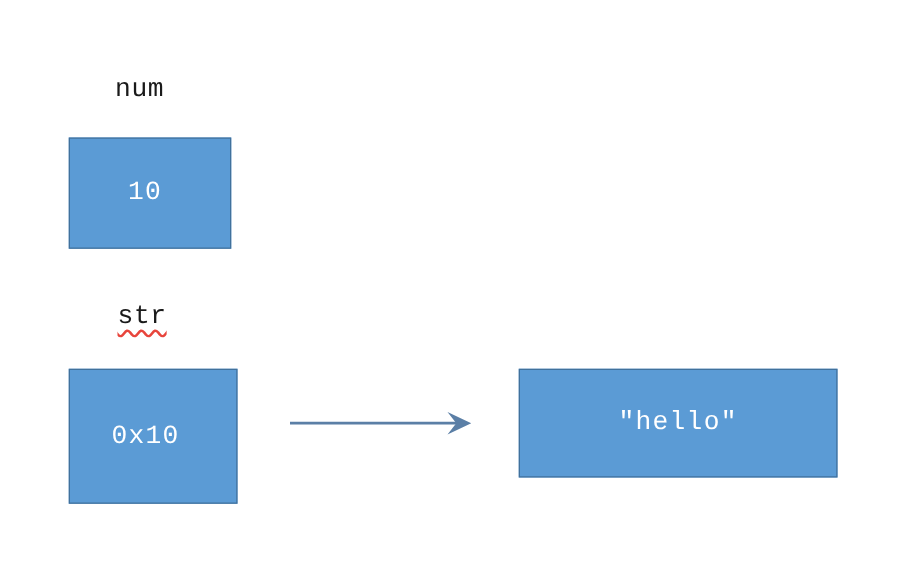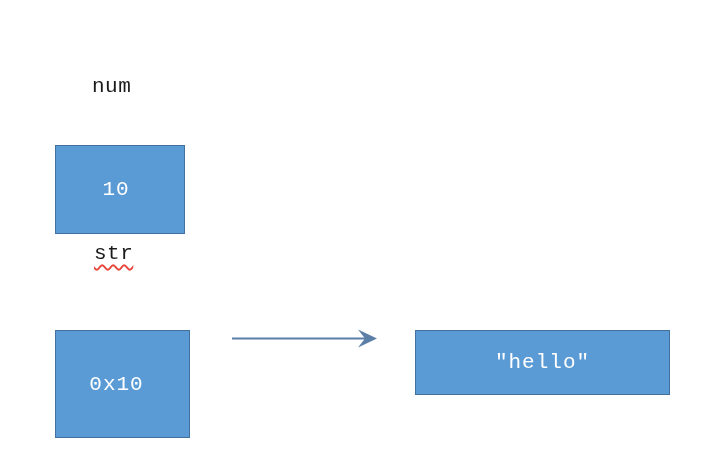--- a/index.html
+++ b/index.html
@@ -37,47 +37,46 @@
 
   
   .box {
     position: absolute;
     box-sizing: border-box;
     background: #5b9bd5;
     border: 1.5px solid #41719c;
     display: flex;
     align-items: center;
     justify-content: center;
-    margin-top: 35px;
   }
   .box-text {
     font-family: "Liberation Mono", "DejaVu Sans Mono", monospace;
     font-size: 21px;
     line-height: 1;
     color: #ffffff;
     letter-spacing: 1px;
     white-space: nowrap;
     user-select: none;
   }
   .box-num   { left: 55px;  top: 110px; width: 130px; height: 89px; }
   .box-num .box-text { transform: translateX(-4px); }
   .box-ptr   { left: 55px;  top: 295px; width: 135px; height: 108px; }
   .box-ptr .box-text { transform: translateX(-6px); }
-  .box-heap  { left: 415px; top: 295px; width: 255px; height: 65px; }
+  .box-heap  { left: 415px; top: 295px; width: 255px; height: 87px; }
 
   
   .arrow-svg {
     position: absolute;
     left: 225px;
     top: 320px;
     width: 165px;
     height: 38px;
   }
 
-  .label-num { left: 92px; top: 76px; }
+  .label-num { left: 92px; top: 62px; }
   .label-str { left: 94px; top: 243px; font-family: Liberation Mono, monospace; }
 </style>
 </head>
 <body>
 
 <div id="canvas">
 
   <div class="var-label label-num">num</div>
 
   <div class="box box-num">

